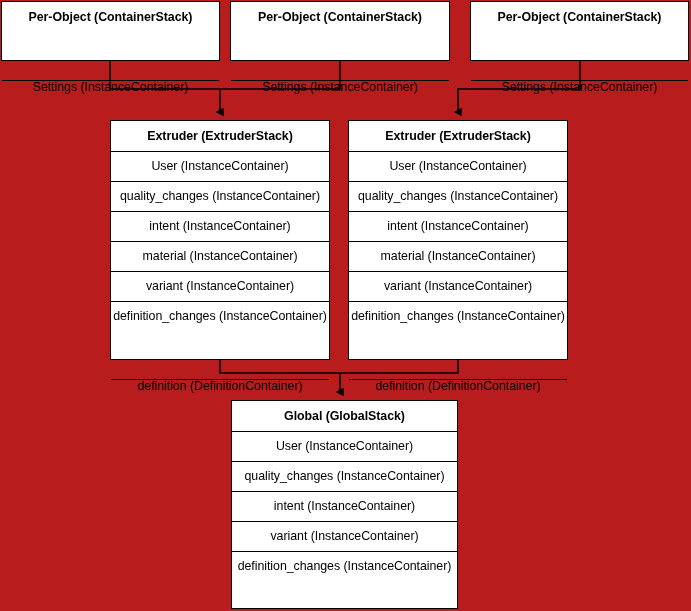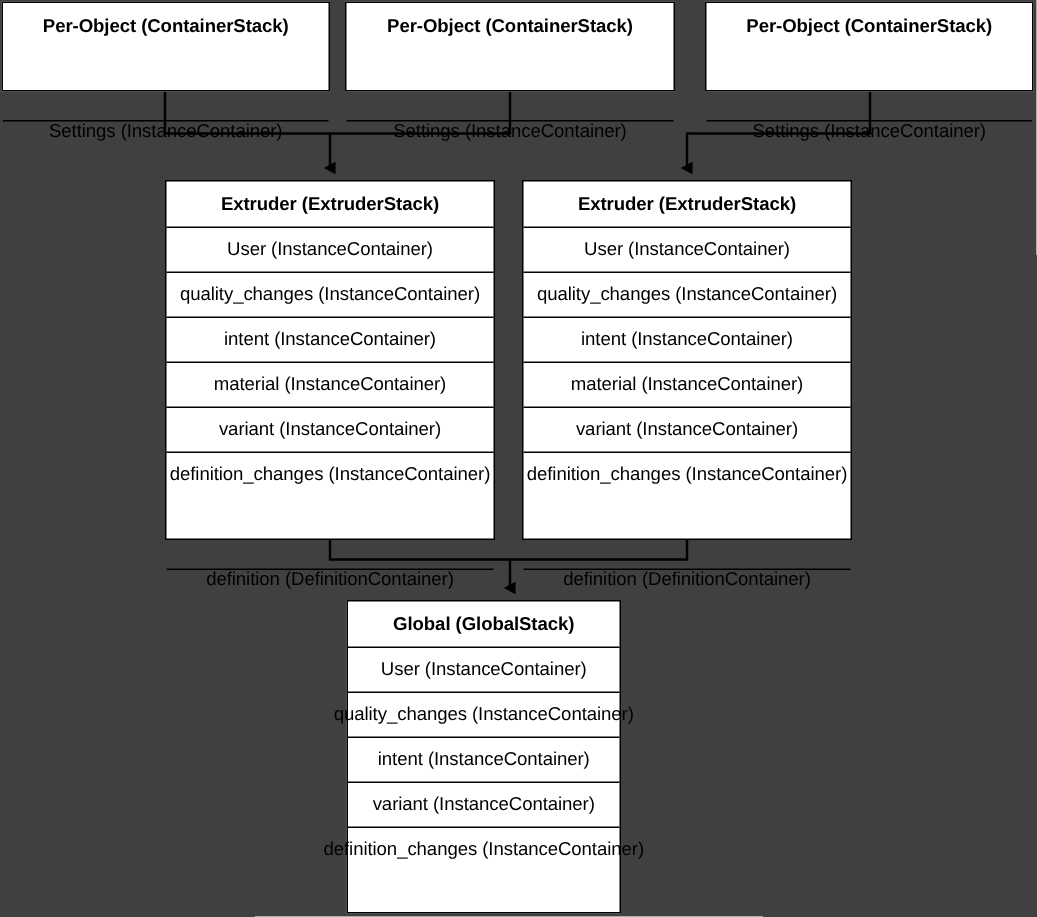--- a/index.html
+++ b/index.html
@@ -4,21 +4,21 @@
 <style>
   html, body {
     margin: 0;
     padding: 0;
     background: #ffffff;
   }
   #canvas {
     position: relative;
     width: 691px;
     height: 611px;
-    background: #404040;
+    background: #b91c1c;
     overflow: hidden;
     font-family: "Liberation Sans", sans-serif;
   }
   .edges {
     position: absolute;
     left: 0;
     top: 0;
     width: 691px;
     height: 611px;
     pointer-events: none;
@@ -105,21 +105,21 @@
       <div class="node" style="left: 348px; top: 120px; width: 220px; height: 240px;">
         <div class="row header">Extruder (ExtruderStack)</div>
         <div class="row">User (InstanceContainer)</div>
         <div class="row">quality_changes (InstanceContainer)</div>
         <div class="row">intent (InstanceContainer)</div>
         <div class="row">material (InstanceContainer)</div>
         <div class="row">variant (InstanceContainer)</div>
         <div class="row">definition_changes (InstanceContainer)</div>
         <div class="row last">definition (DefinitionContainer)</div>
       </div>
-      <div class="node" style="left: 231px; top: 400px; width: 183px; height: 209px;">
+      <div class="node" style="left: 231px; top: 400px; width: 227px; height: 209px;">
         <div class="row header">Global (GlobalStack)</div>
         <div class="row">User (InstanceContainer)</div>
         <div class="row">quality_changes (InstanceContainer)</div>
         <div class="row">intent (InstanceContainer)</div>
         <div class="row">variant (InstanceContainer)</div>
         <div class="row">definition_changes (InstanceContainer)</div>
         <div class="row last">definition (DefinitionContainer)</div>
       </div>
     </div>
 

